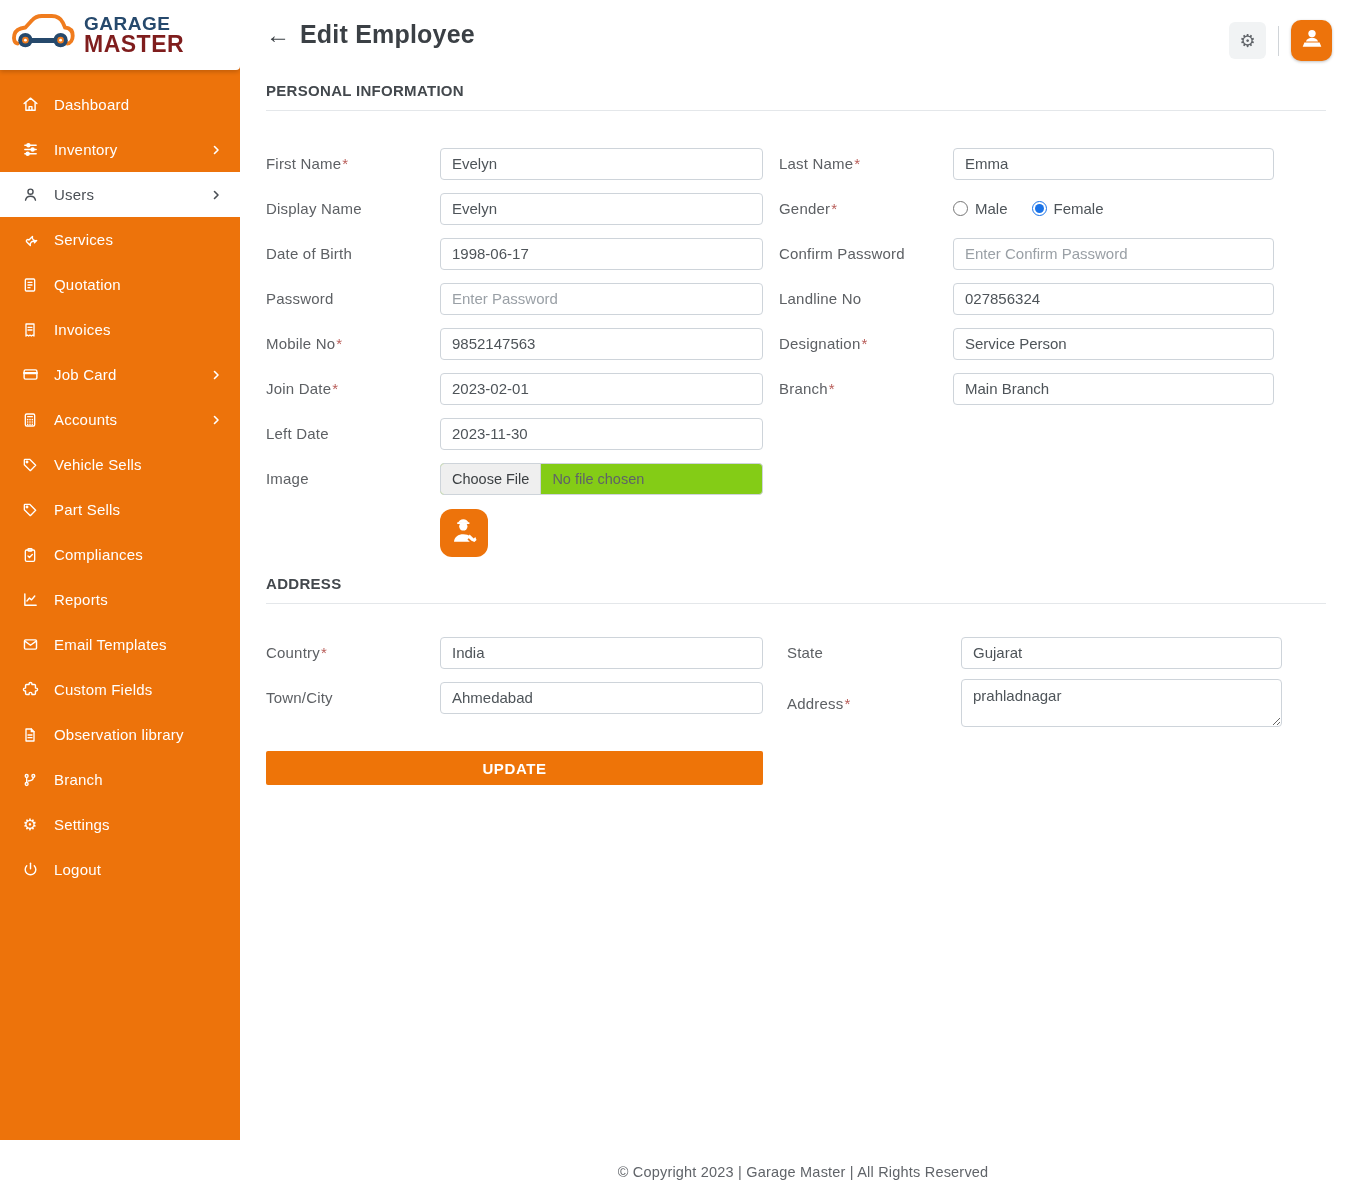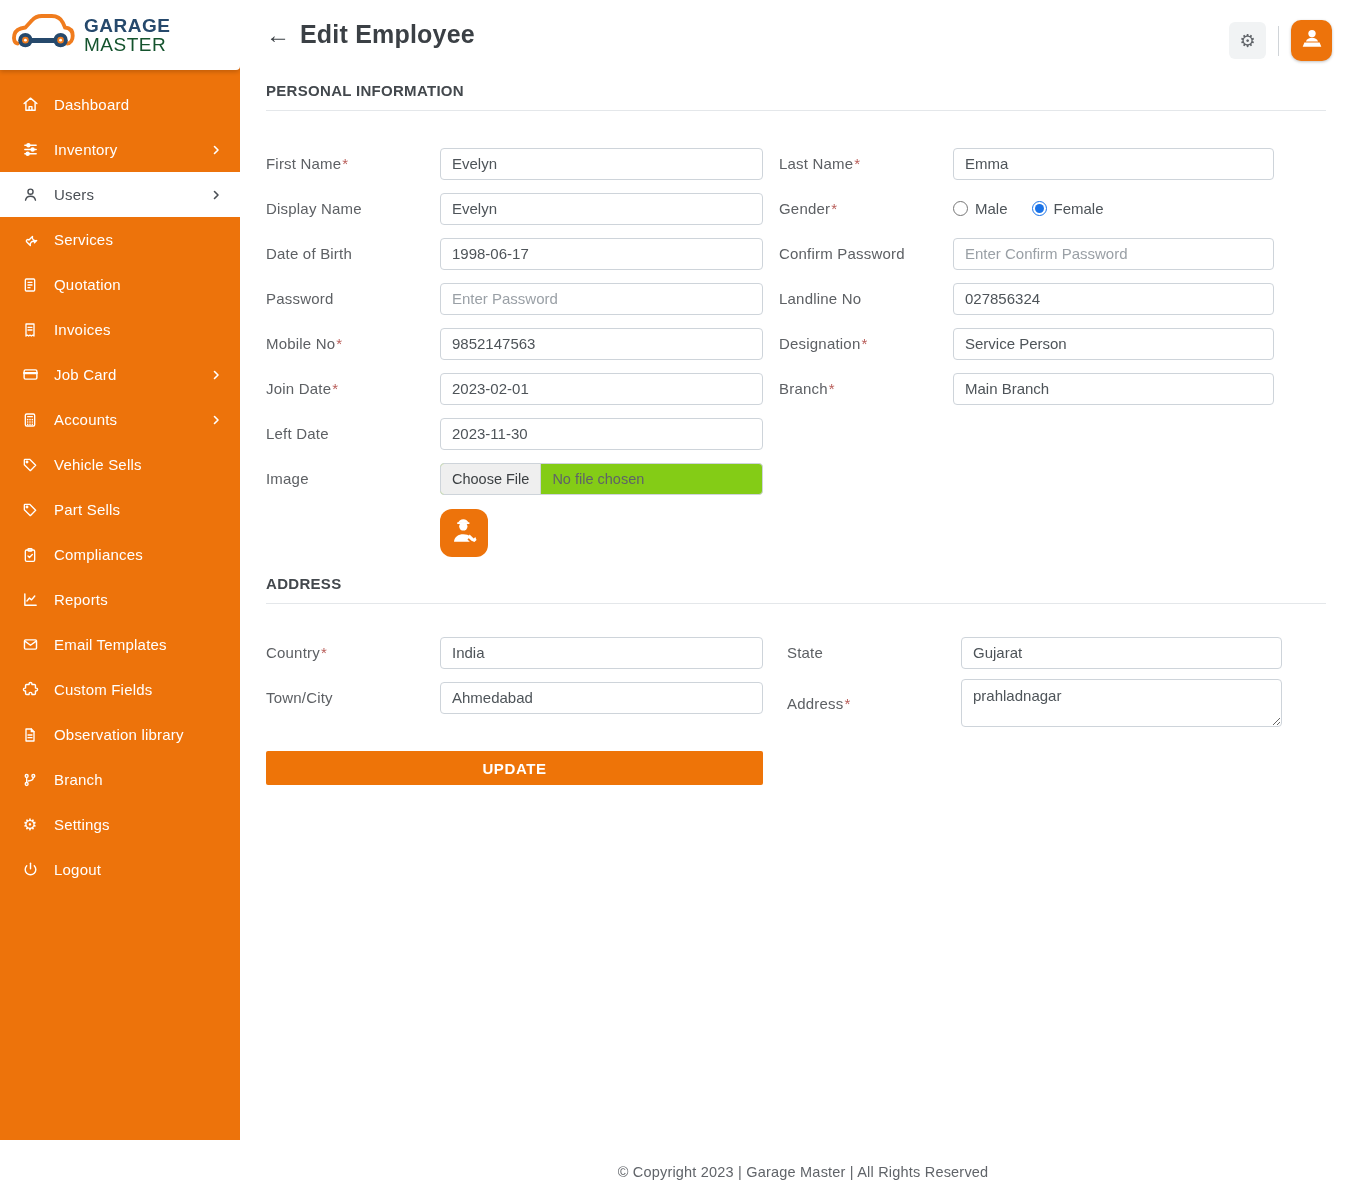--- a/index.html
+++ b/index.html
@@ -4,21 +4,21 @@
 <style>
   * { margin:0; padding:0; box-sizing:border-box; }
   html,body { width:1366px; height:1190px; background:#fff; font-family:"Liberation Sans","DejaVu Sans",sans-serif; overflow:hidden; }
 
   
   .sidebar { position:absolute; left:0; top:0; width:240px; height:1140px; background:#ED730B; }
   .logo-box { position:relative; width:240px; height:70px; background:#fff; display:flex; align-items:center; gap:8px; padding-left:10px; box-shadow:0 2px 4px rgba(0,0,0,.18); border-radius:0 0 4px 0; }
   .logo-art { flex:0 0 auto; }
   .logo-text { display:flex; flex-direction:column; line-height:1.02; }
   .logo-text .l1 { color:#26496C; font-weight:bold; font-size:19px; letter-spacing:.5px; }
-  .logo-text .l2 { color:#14532d; font-weight:normal; font-size:19px; letter-spacing:.5px; }
+  .logo-text .l2 { color:#7f1d1d; font-weight:bold; font-size:23px; letter-spacing:.5px; }
 
   .side-nav { padding-top:12px; }
   .side-item { height:45px; display:flex; align-items:center; padding:0 18px 0 20px; cursor:pointer; color:#fff; }
   .side-item.active { background:#fff; color:#4a4f55; }
   .side-item .s-icon { width:20px; height:20px; display:flex; align-items:center; justify-content:center; flex:0 0 auto; }
   .side-item .s-icon svg { stroke:#fff; }
   .side-item.active .s-icon svg { stroke:#4a4f55; }
   .side-item .s-icon svg .fw { fill:#fff; }
   .side-item .s-label { margin-left:14px; font-size:15px; font-weight:500; letter-spacing:.2px; }
   .side-item .s-chev { margin-left:auto; display:flex; align-items:center; }

